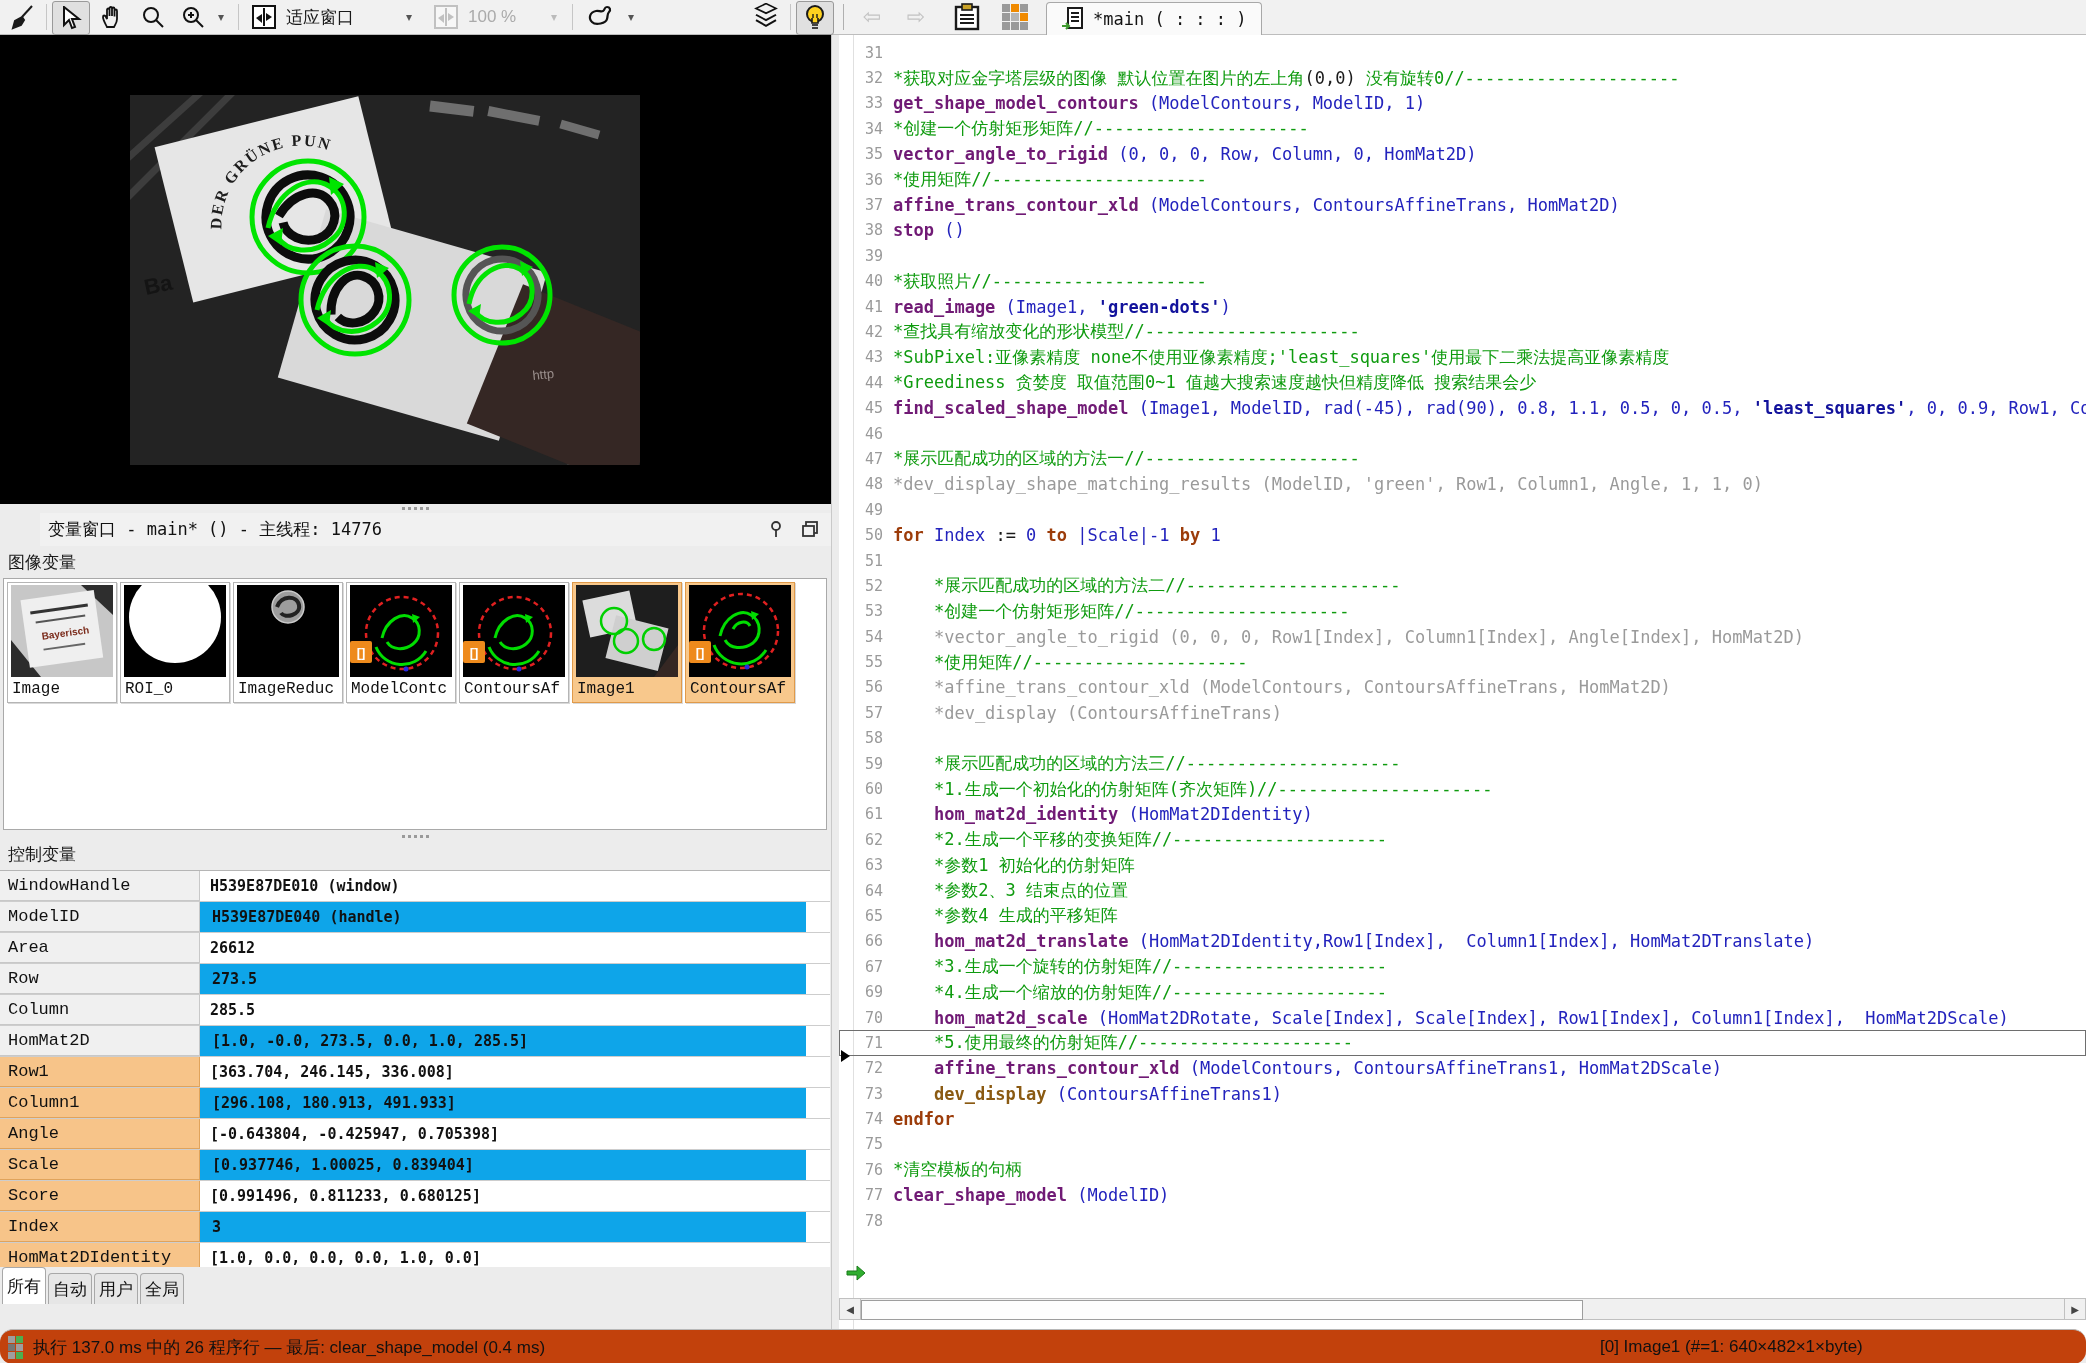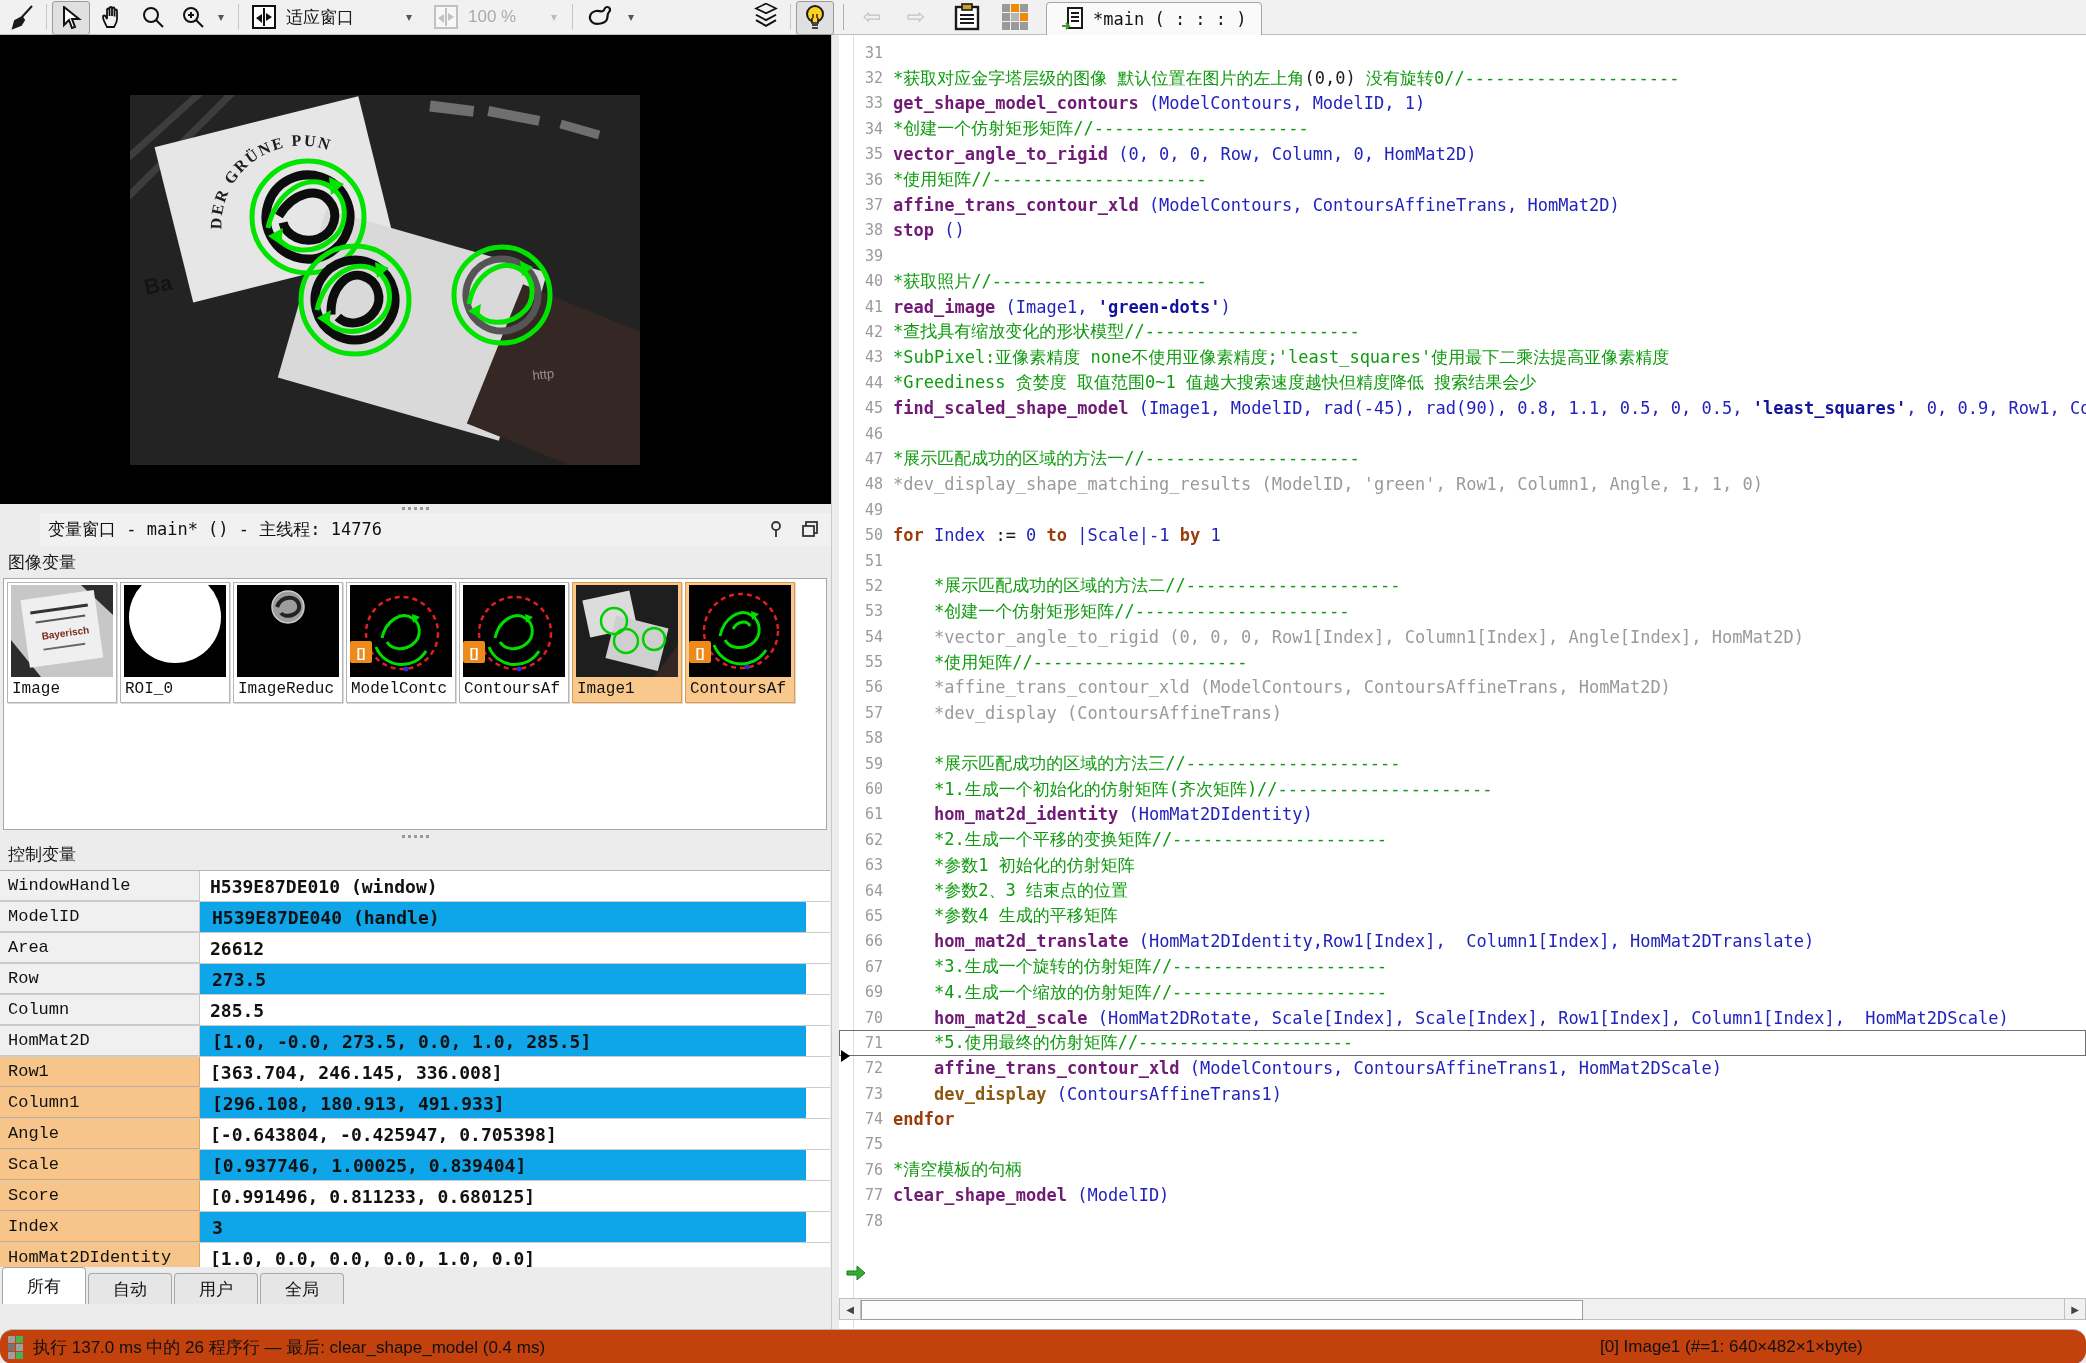--- a/index.html
+++ b/index.html
@@ -32,27 +32,27 @@
   .thumb.selected{background:#f8c88c;border-color:#e09a4a;}
   .thumb .im{display:block;margin:2px auto 0;}
   .thumb .lbl{font-family:"Liberation Mono",monospace;font-size:16px;text-align:left;padding:3px 2px 4px 4px;white-space:nowrap;overflow:hidden;}
   .badge{position:absolute;left:3px;top:58px;width:22px;height:22px;background:#ee8a1c;color:#fff;font-weight:bold;font-size:13px;display:flex;align-items:center;justify-content:center;border-radius:2px;}
   
   .ctl-table{position:absolute;left:0;top:870px;width:830px;height:396px;background:#fff;border-top:1px solid #b5b5b5;overflow:hidden;}
   .trow{display:flex;height:30px;border-bottom:1px solid #cdcdcd;}
   .trow.alt .tval{background:#0ea5e9;padding-left:12px;}
   .tname{width:200px;flex:none;background:#f0f0f0;border:1px solid #c8c8c8;border-top:none;border-left:none;box-sizing:border-box;font-family:"Liberation Mono",monospace;font-size:17px;display:flex;align-items:center;padding-left:8px;}
   .tname.changed{background:#f7c489;border-color:#e0a35b;}
-  .tval{flex:1;font-family:"DejaVu Sans Mono",monospace;font-weight:bold;font-size:18px;display:flex;align-items:center;padding-left:10px;background:#fff;margin-right:24px;}
+  .tval{flex:1;font-family:"DejaVu Sans Mono",monospace;font-weight:bold;font-size:15px;display:flex;align-items:center;padding-left:10px;background:#fff;margin-right:24px;}
   .vscroll{position:absolute;right:14px;top:870px;width:21px;height:392px;background:#f0f0f0;border:1px solid #c0c0c0;box-sizing:border-box;}
   .sbtn{height:19px;background:#f0f0f0;border-bottom:1px solid #c0c0c0;display:flex;align-items:center;justify-content:center;font-size:10px;color:#444;}
   .sbtn.bot{position:absolute;bottom:0;width:100%;border-top:1px solid #c0c0c0;border-bottom:none;}
   .sthumb{position:absolute;left:1px;top:20px;width:17px;height:300px;background:#fdfdfd;border:1px solid #9d9d9d;}
   .vtabs{position:absolute;left:2px;top:1266px;height:38px;display:flex;align-items:flex-end;gap:2px;}
-  .vtab{background:#e6e6e6;border:1px solid #a8a8a8;border-bottom:none;border-radius:4px 4px 0 0;height:30px;padding:0 24px;display:flex;align-items:center;font-size:17px;}
+  .vtab{background:#e6e6e6;border:1px solid #a8a8a8;border-bottom:none;border-radius:4px 4px 0 0;height:30px;padding:0 4px;display:flex;align-items:center;font-size:17px;}
   .vtab.active{background:#fff;height:36px;}
   
   .vsplit{position:absolute;left:831px;top:35px;width:8px;height:1294px;background:#ececec;border-left:1px solid #c9c9c9;border-right:1px solid #c9c9c9;}
   .codearea{position:absolute;left:839px;top:35px;width:1247px;height:1314px;background:#fff;overflow:hidden;}
   .gutterline{position:absolute;left:14px;top:0;bottom:0;width:1px;background:#e0e0e0;}
   .lines{position:absolute;left:0;top:5px;right:0;}
   .cline{display:flex;align-items:center;height:25.4px;position:relative;}
   .lnum{width:44px;flex:none;text-align:right;padding-right:10px;color:#9a9a9a;font-family:"DejaVu Sans Mono",monospace;font-size:15px;}
   .ltext{font-family:"DejaVu Sans Mono",monospace;font-size:17px;white-space:pre;}
   .cline.current{outline:1px solid #6e6e6e;outline-offset:-1px;}

